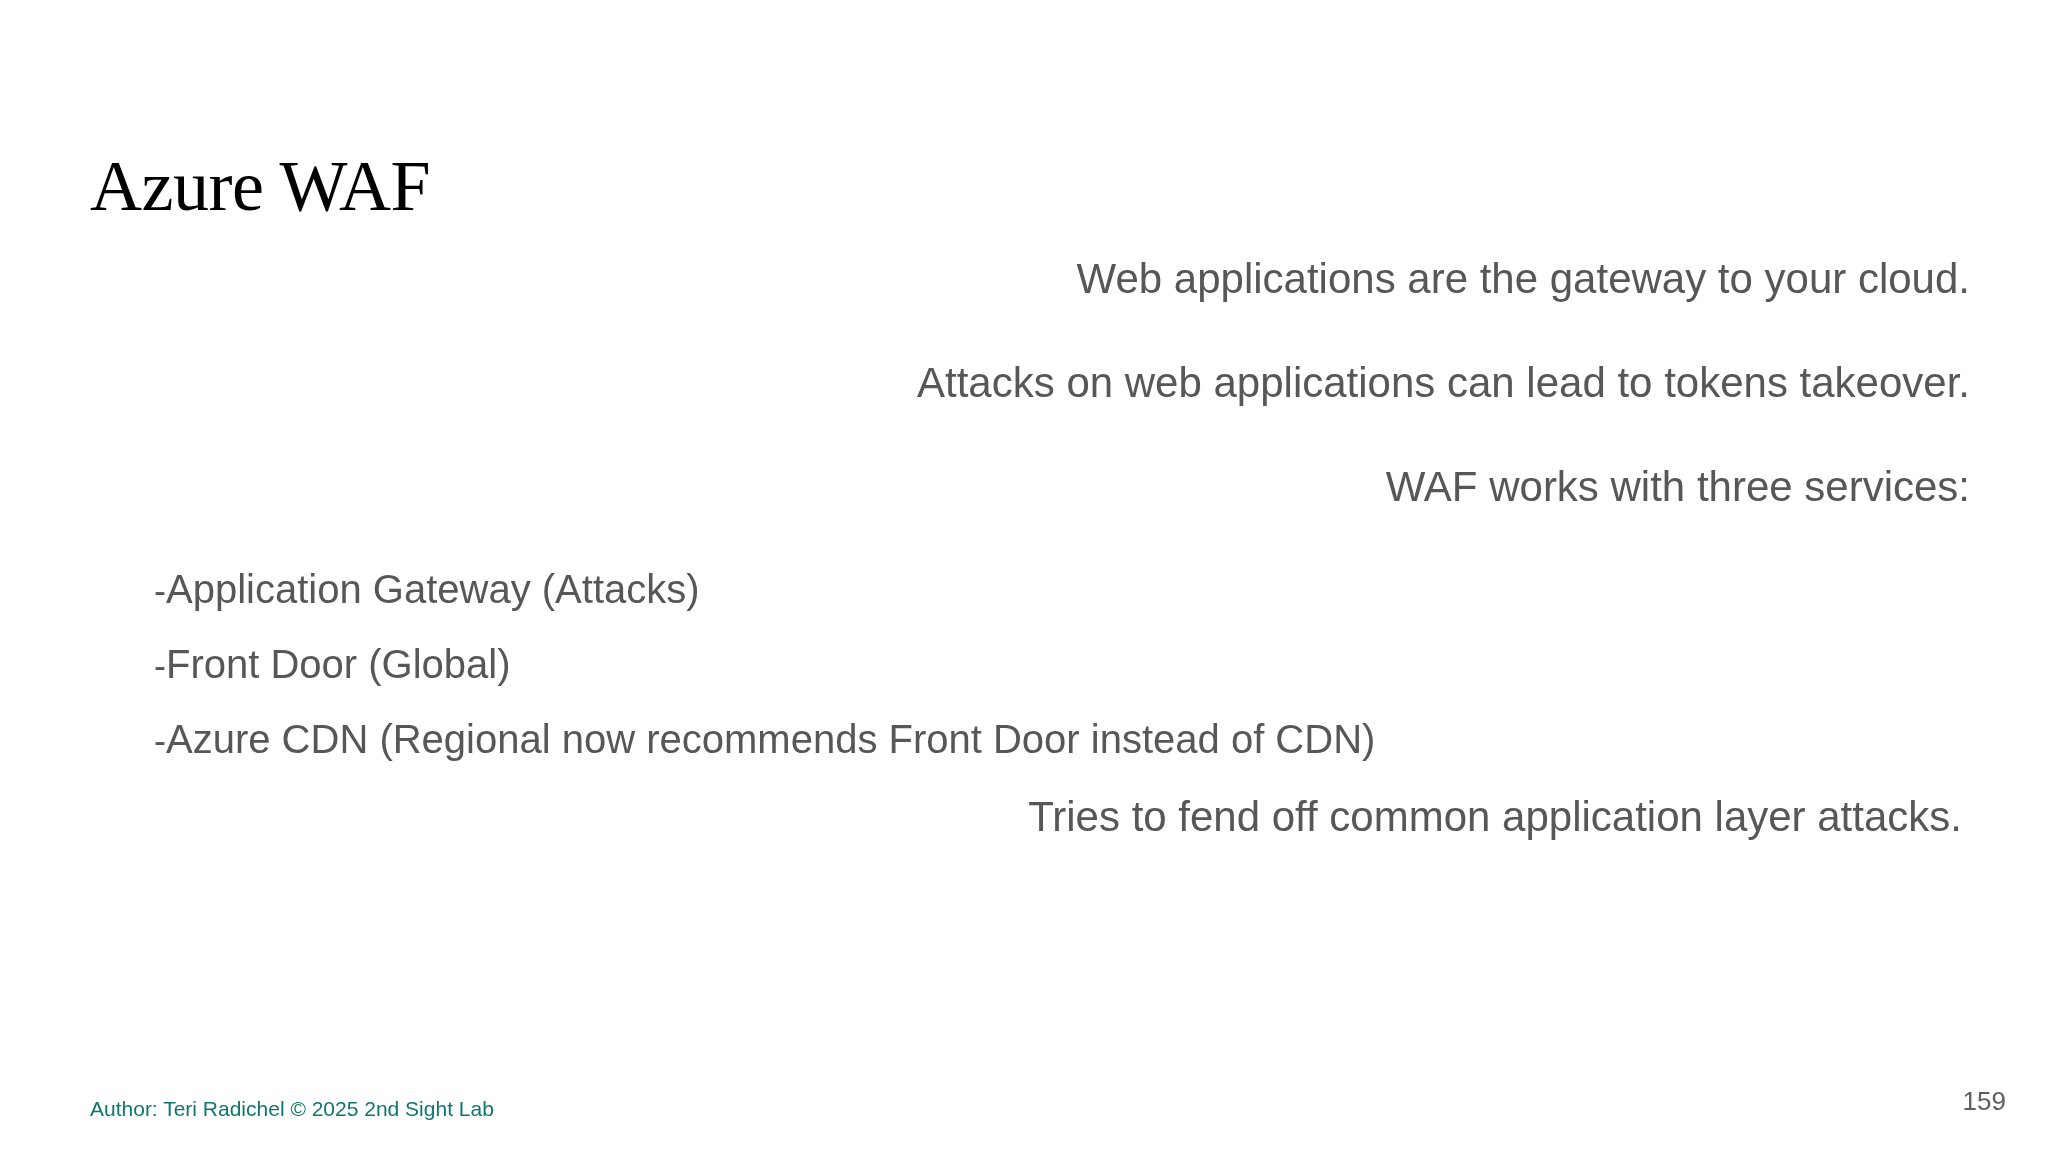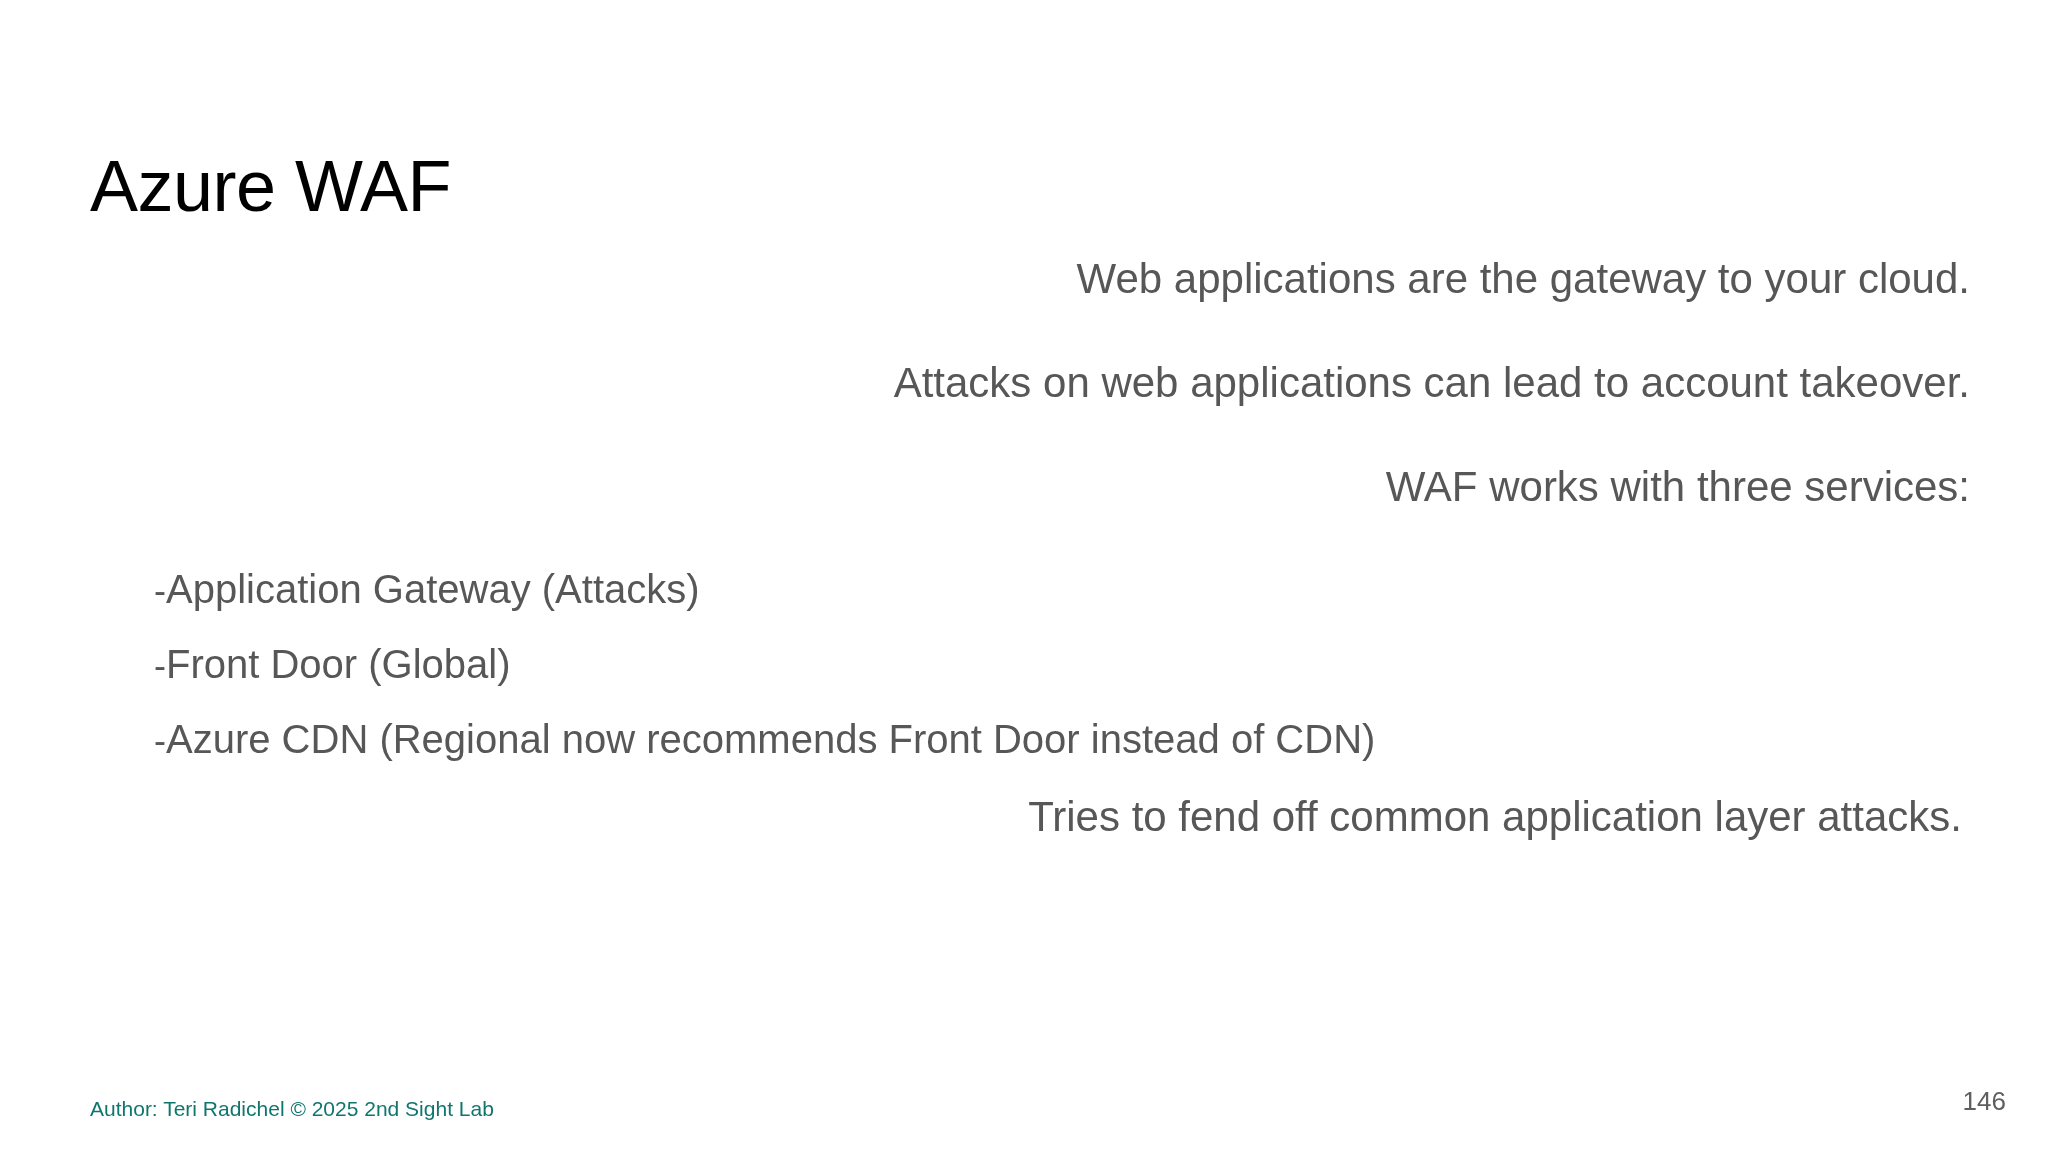--- a/index.html
+++ b/index.html
@@ -26,20 +26,21 @@
   .slide-title {
     position: absolute;
     left: 90px;
     top: 100px;
     font-size: 72px;
     line-height: 1.08;
     font-weight: 400;
     color: #000000;
     letter-spacing: -0.5px;
     white-space: nowrap;
+    font-family: Liberation Serif, serif;
   }
 
   
   .body-block {
     position: absolute;
     left: 90px;
     top: 255px;
     width: 1880px;
     text-align: right;
   }
@@ -121,21 +122,21 @@
 <body>
 
 <div class="slide">
 
   <h1 class="slide-title">Azure WAF</h1>
 
   <div class="body-block">
 
     <p class="body-line">Web applications are the gateway to your cloud.</p>
 
-    <p class="body-line">Attacks on web applications can lead to account takeover.</p>
+    <p class="body-line">Attacks on web applications can lead to tokens takeover.</p>
 
 
     <p class="body-line lead-in">WAF works with three services:</p>
 
     <ul class="bullet-list">
       <li class="bullet-item">
         <span class="bullet-marker">-</span>
         <span class="bullet-text">Application Gateway (Attacks)</span>
       </li>
       <li class="bullet-item">
@@ -147,15 +148,15 @@
         <span class="bullet-text">Azure CDN (Regional now recommends Front Door instead of CDN)</span>
       </li>
     </ul>
 
     <p class="tail-line">Tries to fend off common application layer attacks.</p>
 
   </div>
 
   <div class="footer-author">Author: Teri Radichel © 2025 2nd Sight Lab</div>
 
-  <div class="footer-page">146</div>
+  <div class="footer-page">159</div>
 
 </div>
 
 </body></html>

